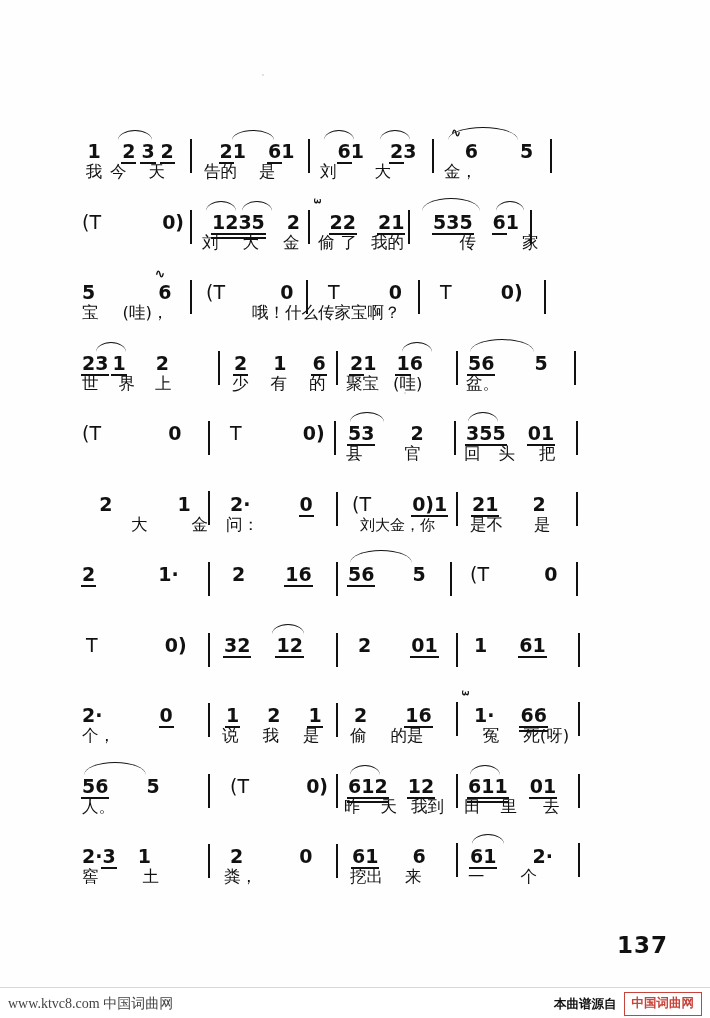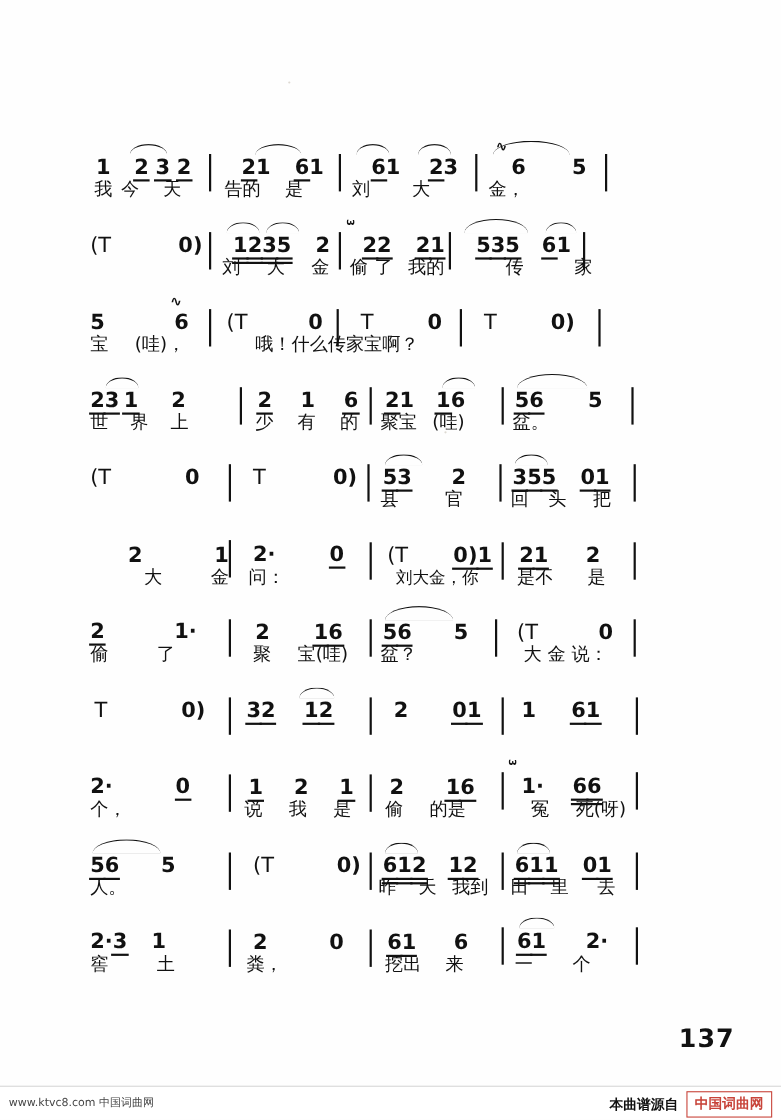--- a/index.html
+++ b/index.html
@@ -142,22 +142,23 @@
   .footer{
     position:absolute;
     left:0;bottom:0;
     width:710px;height:30px;
     border-top:1px solid #d8d8d8;
     background:#fff;
   }
   .footer-left{
     position:absolute;
     left:8px;top:7px;
-    font-size:10px;
+    font-size:14px;
     color:#444;
+    font-family:Liberation Serif, serif;
   }
   .footer-right{
     position:absolute;
     right:8px;top:4px;
     display:flex;
     align-items:center;
     gap:7px;
   }
   .footer-right .lbl{
     font-size:12.5px;
@@ -277,21 +278,21 @@
         <div class="cell" style="width:128px;position:relative;text-align:left;">
           <div class="bar" style="left:0;"></div>
           <span class="num" style="margin-left:22px;font-weight:normal;">T</span>
           <span class="num" style="margin-left:44px;">0)</span>
           <div class="bar" style="right:0;"></div>
         </div>
       </div>
       <div class="lyrics">
         <div class="cell" style="width:108px;text-align:left;"><span class="txt" style="margin-right:24px;">宝</span><span class="txt">(哇)，</span></div>
         <div class="cell" style="width:116px;"></div>
-        <div class="cell" style="width:240px;text-align:left;"><span class="txt" style="margin-left:-74px;">哦！什么传家宝啊？</span></div>
+        <div class="cell" style="width:240px;text-align:left;margin-left:20px;"><span class="txt" style="margin-left:-74px;">哦！什么传家宝啊？</span></div>
       </div>
     </div>
 
     <div class="line">
       <div class="row">
         <div class="cell" style="width:136px;position:relative;text-align:left;">
           <div class="slur" style="left:14px;width:30px;"></div>
           <span class="num u1">2</span><span class="num u1" style="margin-right:4px;">3</span><span class="num u1" style="margin-right:30px;">1</span><span class="num">2</span>
         </div>
         <div class="cell" style="width:118px;position:relative;text-align:left;">
@@ -344,21 +345,21 @@
       <div class="lyrics">
         <div class="cell" style="width:126px;"></div>
         <div class="cell" style="width:126px;"></div>
         <div class="cell" style="width:120px;text-align:left;"><span class="txt" style="margin-left:12px;margin-right:42px;">县</span><span class="txt">官</span></div>
         <div class="cell" style="width:124px;text-align:left;"><span class="txt" style="margin-left:10px;margin-right:18px;">回</span><span class="txt" style="margin-right:24px;">头</span><span class="txt">把</span></div>
       </div>
     </div>
 
     <div class="line">
       <div class="row">
-        <div class="cell" style="width:126px;text-align:right;">
+        <div class="cell" style="width:126px;text-align:center;">
           <span class="num">2</span>
           <span class="num" style="margin-left:60px;">1</span>
         </div>
         <div class="cell" style="width:128px;position:relative;text-align:left;">
           <div class="bar" style="left:0;"></div>
           <span class="num" style="margin-left:22px;">2</span><span class="dotr">·</span>
           <span class="num u1" style="margin-left:44px;">0</span>
         </div>
         <div class="cell" style="width:120px;position:relative;text-align:left;">
           <div class="bar" style="left:0;"></div>
@@ -393,26 +394,20 @@
           <div class="bar" style="left:0;"></div>
           <div class="slur wide" style="left:14px;width:62px;"></div>
           <span class="num u1" style="margin-left:12px;position:relative;">5</span><span class="num u1" style="margin-right:38px;position:relative;">6</span><span class="num" style="position:relative;">5</span>
         </div>
         <div class="cell" style="width:128px;position:relative;text-align:left;">
           <div class="bar" style="left:0;"></div>
           <span class="num" style="margin-left:20px;font-weight:normal;">(T</span>
           <span class="num" style="margin-left:50px;">0</span>
           <div class="bar" style="right:0;"></div>
         </div>
-      </div>
-      <div class="lyrics">
-        <div class="cell" style="width:126px;text-align:left;"><span class="txt" style="margin-right:44px;">偷</span><span class="txt">了</span></div>
-        <div class="cell" style="width:128px;text-align:left;"><span class="txt" style="margin-left:22px;margin-right:24px;">聚</span><span class="txt">宝(哇)</span></div>
-        <div class="cell" style="width:114px;text-align:left;"><span class="txt" style="margin-left:10px;">盆？</span></div>
-        <div class="cell" style="width:128px;text-align:left;"><span class="txt" style="margin-left:26px;">大 金 说：</span></div>
       </div>
     </div>
 
     <div class="line">
       <div class="row">
         <div class="cell" style="width:126px;text-align:left;">
           <span class="num" style="font-weight:normal;margin-left:4px;">T</span>
           <span class="num" style="margin-left:62px;">0)</span>
         </div>
         <div class="cell" style="width:128px;position:relative;text-align:left;">

